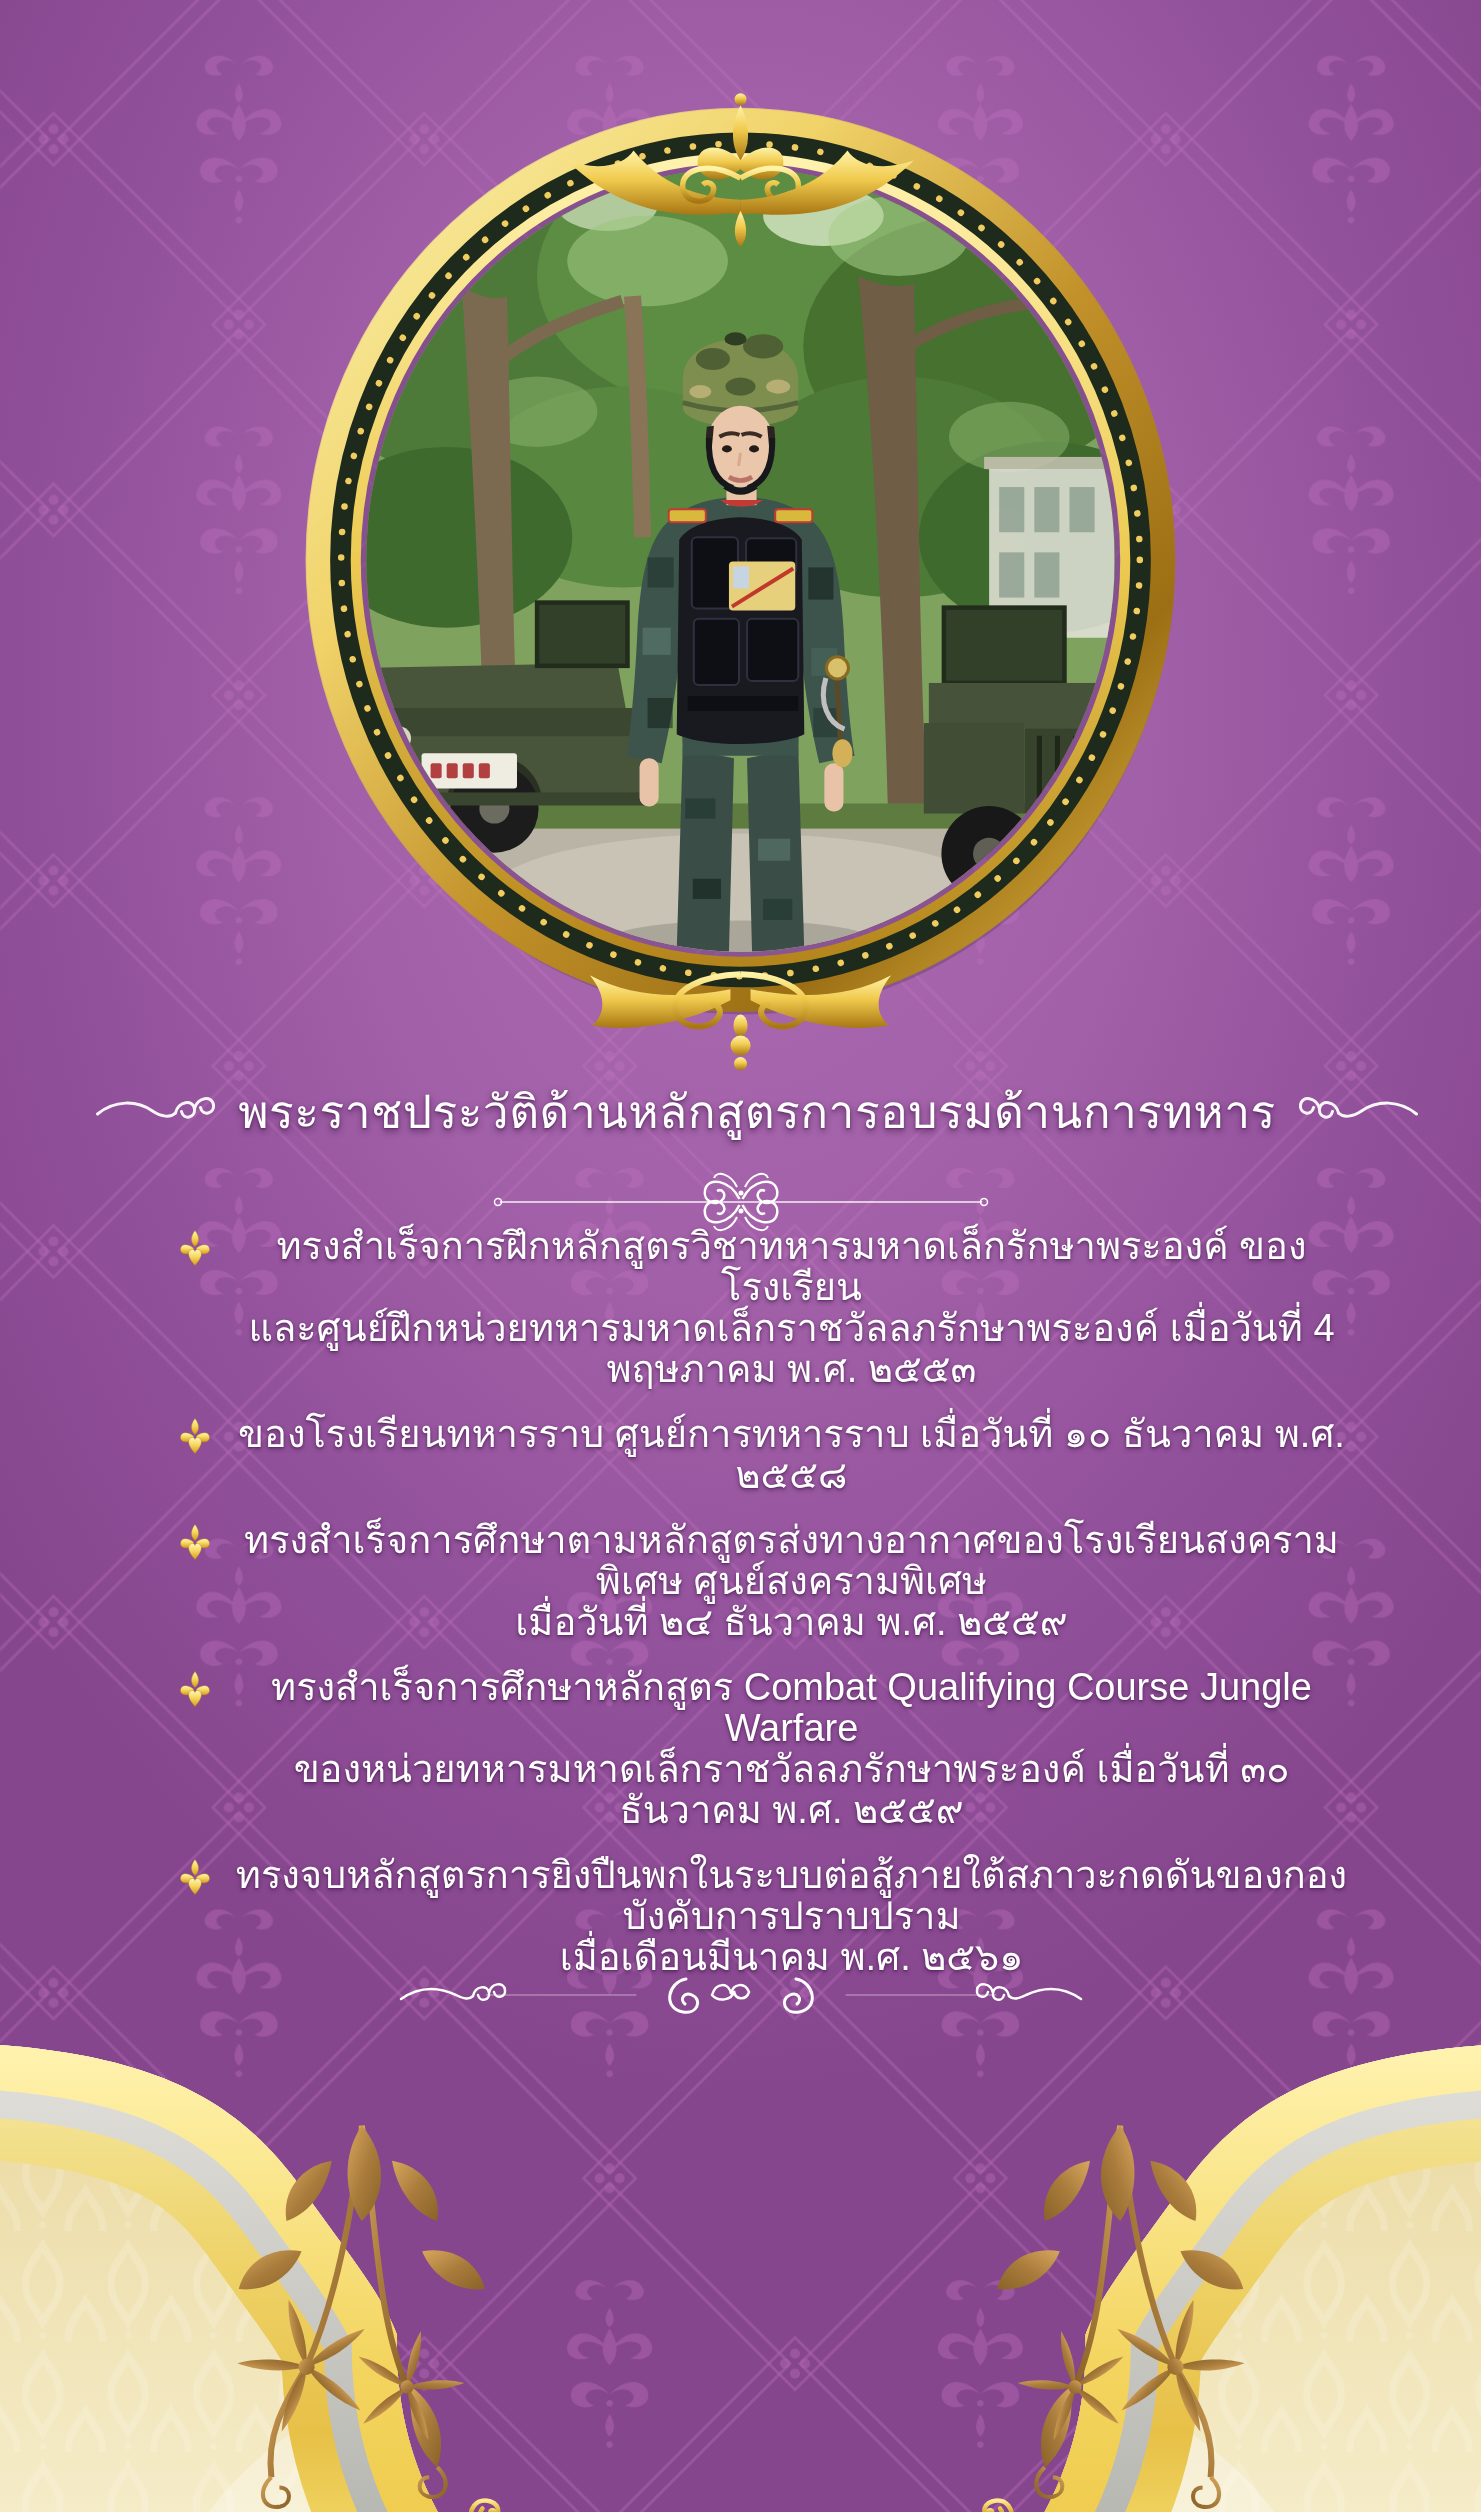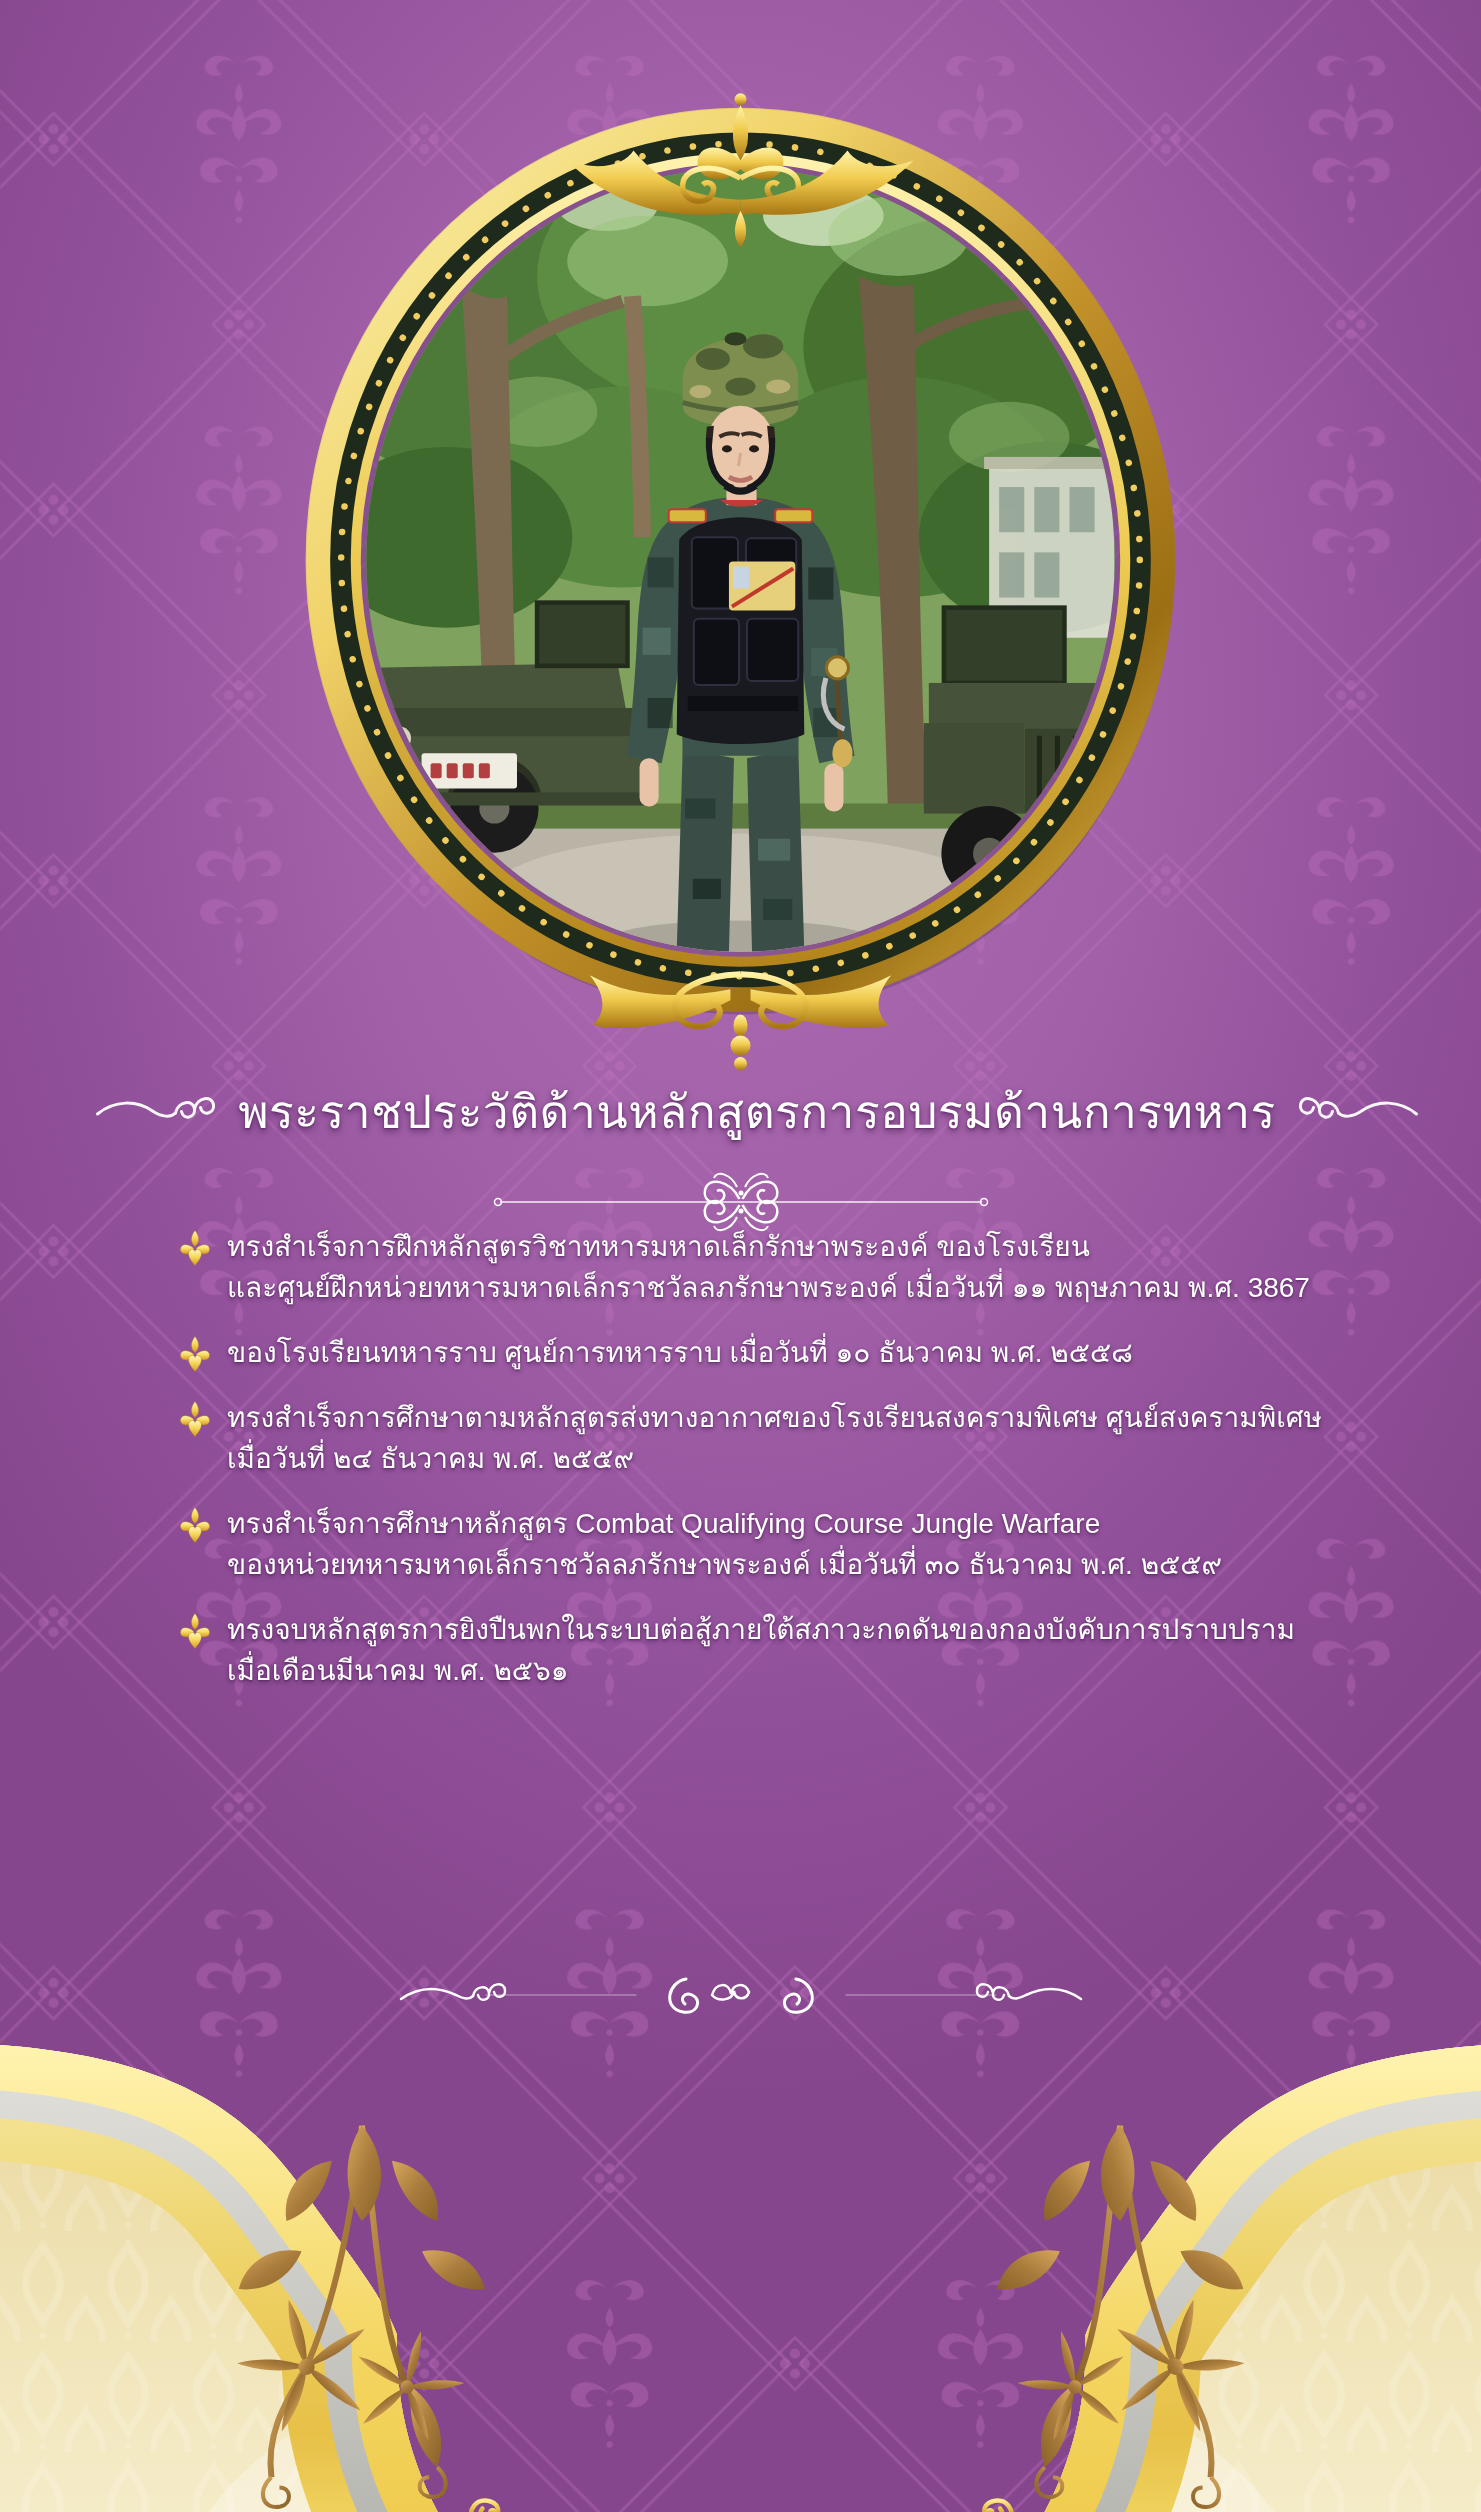--- a/index.html
+++ b/index.html
@@ -24,22 +24,23 @@
   }
   .flourish{width:121px;height:45px;opacity:.95;}
   .flourish.right{transform:scaleX(-1);}
   .title-divider{position:absolute;top:1156px;left:50%;transform:translateX(-50%);}
   ul.edu-list{
     position:absolute;top:1226px;left:177px;right:126px;
     margin:0;padding:0;list-style:none;color:#fff;
   }
   ul.edu-list li{
     position:relative;padding-left:50px;margin:0 0 24px 0;
-    font-size:28px;line-height:41px;
+    font-size:38px;line-height:41px;
     text-shadow:0 2px 4.5px rgba(60,20,70,.6),0 1px 1.5px rgba(60,20,70,.4);
+    text-align:center;
   }
   ul.edu-list .l{display:block;}
   .bullet{position:absolute;left:3px;top:4px;width:30px;height:36px;}
   .bottom-divider{position:absolute;top:1959px;left:50%;transform:translateX(-50%);}
   .bottom-section{position:absolute;top:2010px;left:0;}
   .hiddendefs{position:absolute;width:0;height:0;}
 </style>
 </head>
 <body>
 
@@ -340,21 +341,21 @@
       <circle cx="500" cy="110" r="5" fill="#fff" stroke="none"></circle>
     </g>
   </svg>
 
   <ul class="edu-list">
     <li>
       <svg class="bullet" viewBox="0 0 60 72">
           <use href="#bulletFlower"></use>
         </svg>
       <span class="l">ทรงสำเร็จการฝึกหลักสูตรวิชาทหารมหาดเล็กรักษาพระองค์ ของโรงเรียน</span>
-      <span class="l">และศูนย์ฝึกหน่วยทหารมหาดเล็กราชวัลลภรักษาพระองค์ เมื่อวันที่ ๑๑ พฤษภาคม พ.ศ. 3867</span>
+      <span class="l">และศูนย์ฝึกหน่วยทหารมหาดเล็กราชวัลลภรักษาพระองค์ เมื่อวันที่ 4 พฤษภาคม พ.ศ. ๒๕๕๓</span>
     </li>
     <li>
       <svg class="bullet" viewBox="0 0 60 72">
           <use href="#bulletFlower"></use>
         </svg>
       <span class="l">ของโรงเรียนทหารราบ ศูนย์การทหารราบ เมื่อวันที่ ๑๐ ธันวาคม พ.ศ. ๒๕๕๘</span>
     </li>
     <li>
       <svg class="bullet" viewBox="0 0 60 72">
           <use href="#bulletFlower"></use>

